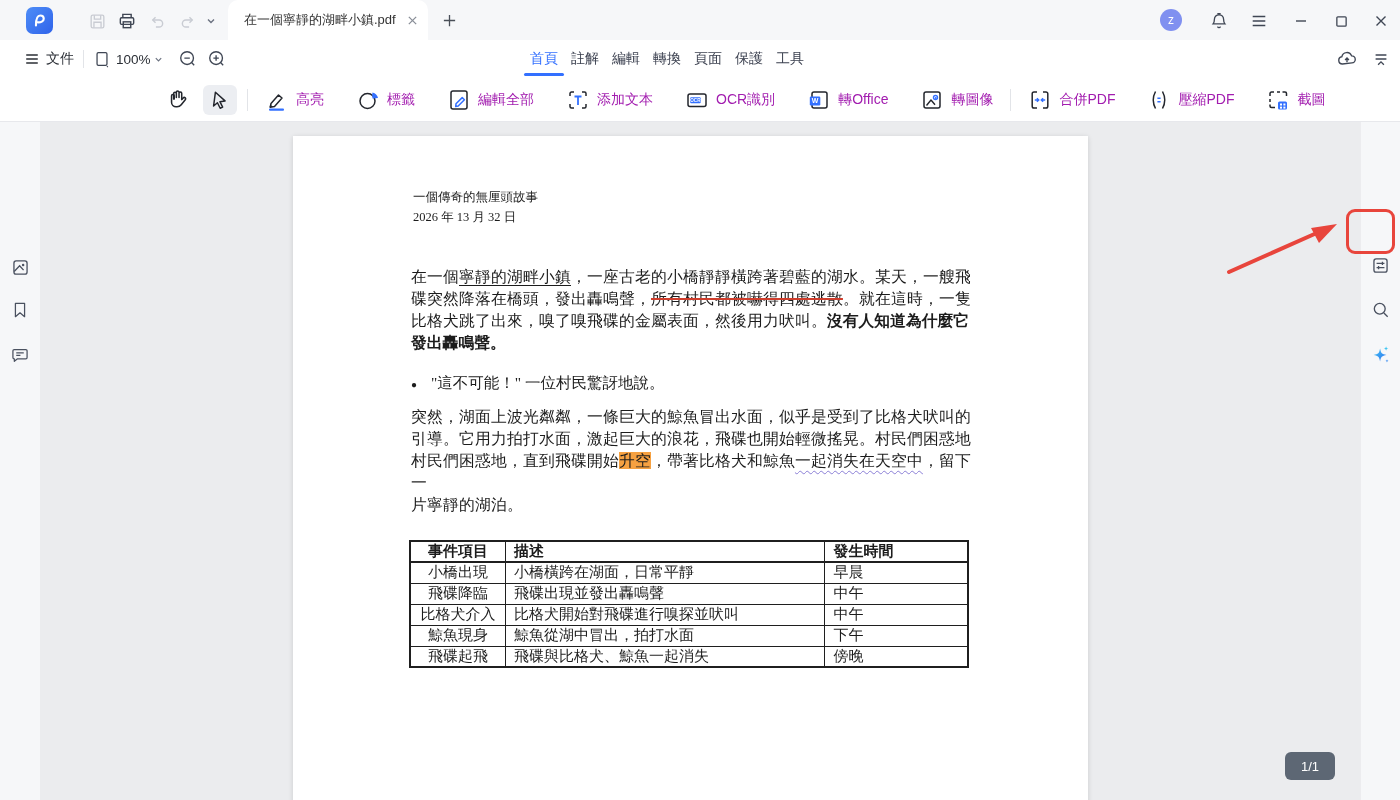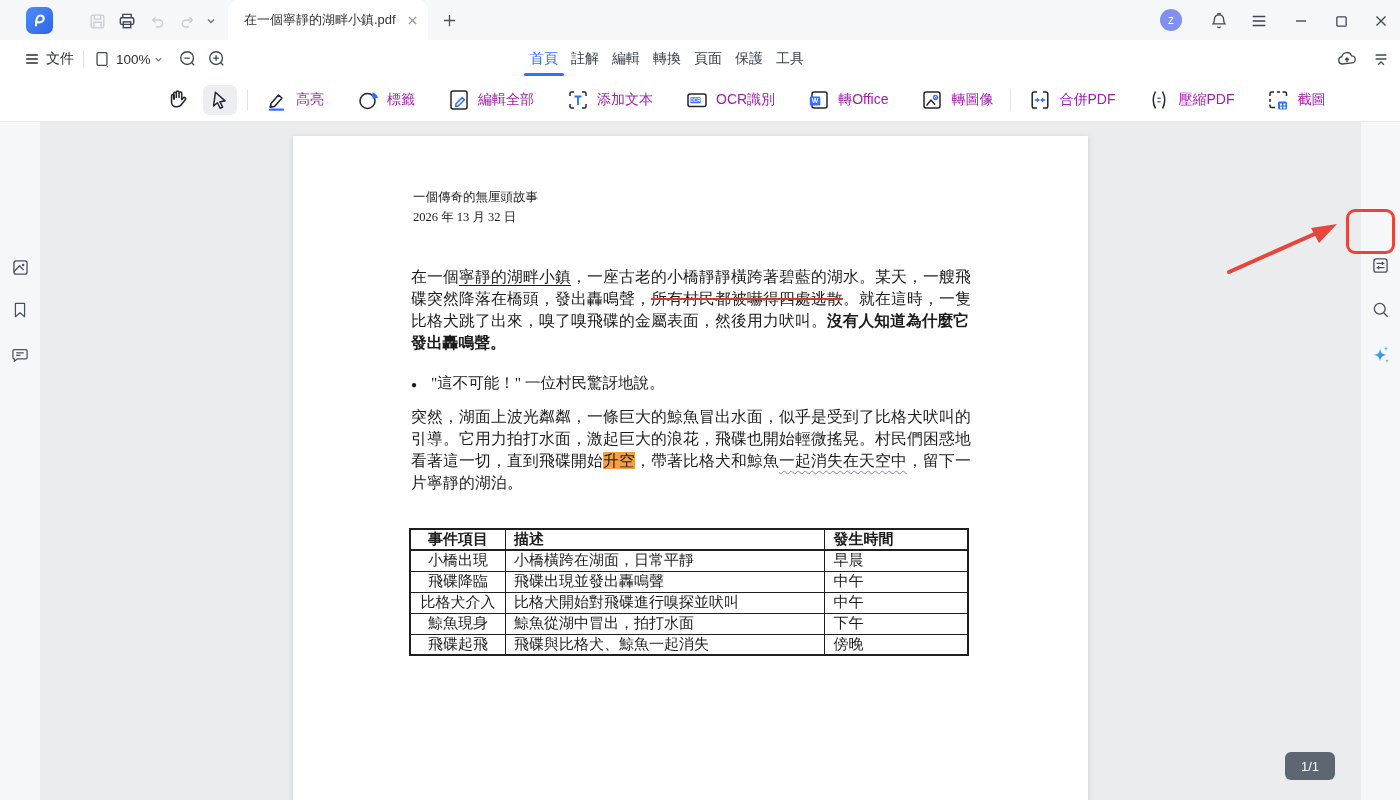--- a/index.html
+++ b/index.html
@@ -64,21 +64,21 @@
   .para1 { top:130px; left:0; }
   .bullet-line { position:absolute; top:237px; left:0; font-size:15.5px; display:flex; align-items:center; }
   .bullet-dot { font-size:10px; margin-right:14px; position:relative; top:1px; }
   .para2 { top:270px; left:0; }
   .seg-u { text-decoration:underline; text-underline-offset:3px; text-decoration-thickness:1px; }
   .seg-del { text-decoration:line-through; text-decoration-color:#cf3e2d; text-decoration-thickness:1.5px; }
   .seg-b { font-weight:bold; letter-spacing:0; }
   .seg-hl { background:#f6a141; }
   .seg-wavy { text-decoration-line:underline; text-decoration-style:wavy; text-decoration-color:#8b7fd6;
     text-decoration-thickness:1px; text-underline-offset:4px; text-decoration-skip-ink:none; }
-  .doc-table { position:absolute; top:392px; left:-2px; border-collapse:collapse;
+  .doc-table { position:absolute; top:404px; left:-2px; border-collapse:collapse;
     font-size:15px; line-height:17px; }
   .doc-table th, .doc-table td { border:1px solid #1f1f1f; padding:1px 8px; height:21px; font-weight:normal; }
   .doc-table th { font-weight:bold; text-align:center; }
   .doc-table .c-item { width:96px; text-align:center; }
   .doc-table .c-desc { width:322px; text-align:left; }
   .doc-table .c-time { width:144px; text-align:left;margin-top:39px; }
   .doc-table thead th { border-bottom:2px solid #1f1f1f; }
   .doc-table { border:2px solid #1f1f1f; }
 
   
@@ -375,21 +375,21 @@
             <div class="doc-line"><span>比格犬跳了出來，嗅了嗅飛碟的金屬表面，然後用力吠叫。</span><span class="seg-b">沒有人知道為什麼它</span></div>
             <div class="doc-line"><span class="seg-b">發出轟鳴聲。</span></div>
           </div>
         <div class="bullet-line">
           <span class="bullet-dot">●</span>
           <span>"這不可能！" 一位村民驚訝地說。</span>
         </div>
         <div class="para para2">
             <div class="doc-line"><span>突然，湖面上波光粼粼，一條巨大的鯨魚冒出水面，似乎是受到了比格犬吠叫的</span></div>
             <div class="doc-line"><span>引導。它用力拍打水面，激起巨大的浪花，飛碟也開始輕微搖晃。村民們困惑地</span></div>
-            <div class="doc-line"><span>看著這一切，直到飛碟開始</span><span class="seg-hl">升空</span><span>，帶著比格犬和鯨魚</span><span class="seg-wavy">一起消失在天空中</span><span>，留下一</span></div>
+            <div class="doc-line"><span>村民們困惑地，直到飛碟開始</span><span class="seg-hl">升空</span><span>，帶著比格犬和鯨魚</span><span class="seg-wavy">一起消失在天空中</span><span>，留下一</span></div>
             <div class="doc-line"><span>片寧靜的湖泊。</span></div>
           </div>
         <table class="doc-table">
           <thead>
               <tr id="tbl-head">
                 <th class="c-item">事件項目</th>
                 <th class="c-desc">描述</th>
                 <th class="c-time">發生時間</th>
               </tr>
             </thead>

